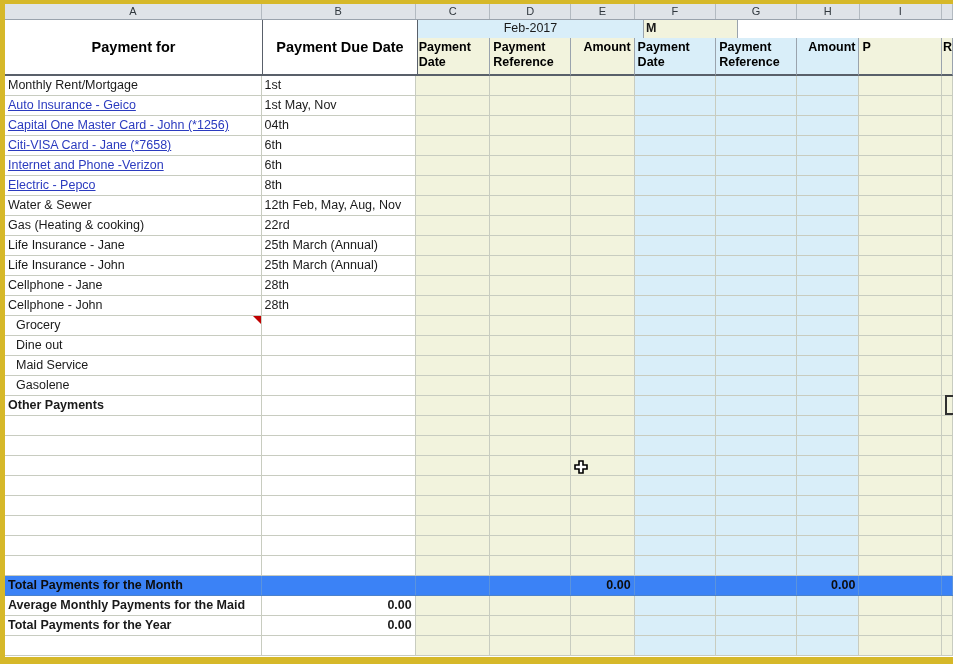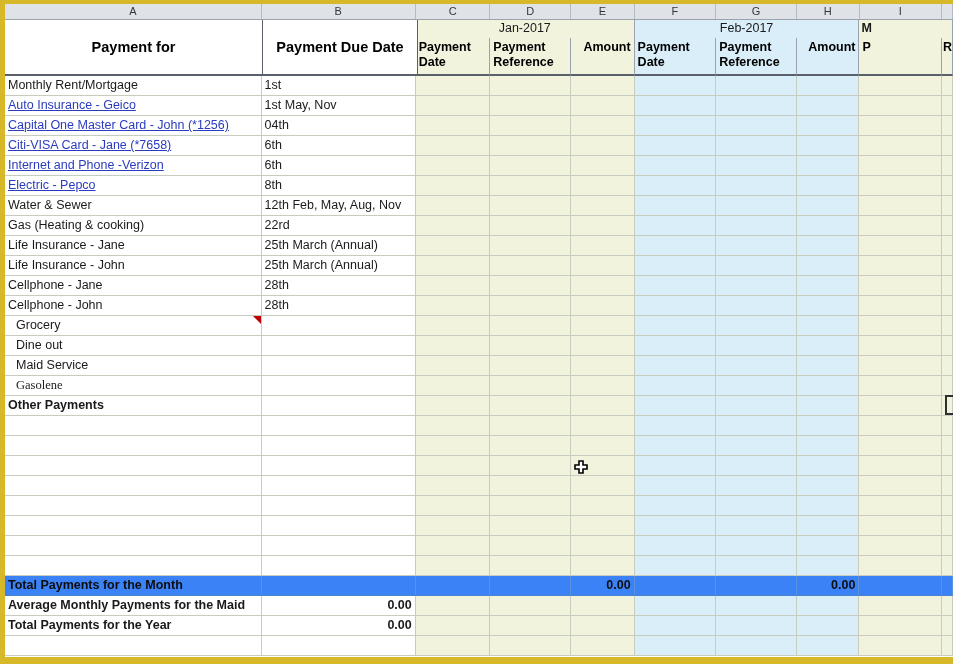--- a/index.html
+++ b/index.html
@@ -167,21 +167,20 @@
       <div class="colhdr" style="width: 82px;">F</div>
       <div class="colhdr" style="width: 81px;">G</div>
       <div class="colhdr" style="width: 63px;">H</div>
       <div class="colhdr" style="width: 83px;">I</div>
       <div class="colhdr" style="width: 11px;"></div>
     </div>
 
   <div id="hdr-block">
     <div id="hdr-top">
         <div class="hc" style="width: 413px; background: rgb(255, 255, 255); border-right: 0px;"></div>
-        <div class="hc month-label tint-odd" style="width: 220px;">Jan-2017</div>
         <div class="hc month-label tint-even" style="width: 226px;">Feb-2017</div>
         <div class="hc month-label tint-odd" style="width: 94px; text-align: left; padding-left: 2px; font-weight: bold;">M</div>
       </div>
     <div id="hdr-bottom">
         <div class="hc" style="width: 413px; background: rgb(255, 255, 255); border-right: 0px;"></div>
         <div class="hc sub-hdr tint-odd" style="width: 75px;">Payment Date</div>
         <div class="hc sub-hdr tint-odd" style="width: 81px;">Payment Reference</div>
         <div class="hc sub-hdr tint-odd right" style="width: 64px;">Amount</div>
         <div class="hc sub-hdr tint-even" style="width: 82px;">Payment Date</div>
         <div class="hc sub-hdr tint-even" style="width: 81px;">Payment Reference</div>
@@ -370,21 +369,21 @@
         <div class="cell cC tint-odd" style="width: 75px;"></div>
         <div class="cell cD tint-odd" style="width: 81px;"></div>
         <div class="cell cE tint-odd" style="width: 64px;"></div>
         <div class="cell cF tint-even" style="width: 82px;"></div>
         <div class="cell cG tint-even" style="width: 81px;"></div>
         <div class="cell cH tint-even" style="width: 63px;"></div>
         <div class="cell cI tint-odd" style="width: 83px;"></div>
         <div class="cell cJ tint-odd" style="width: 11px;"></div>
       </div>
       <div class="row">
-        <div class="cell cA indent1" style="width: 258px; font-family: Liberation Serif, serif;"><span>Gasolene</span></div>
+        <div class="cell cA indent1" style="width: 258px;"><span>Gasolene</span></div>
         <div class="cell cB" style="width: 155px;"><span></span></div>
         <div class="cell cC tint-odd" style="width: 75px;"></div>
         <div class="cell cD tint-odd" style="width: 81px;"></div>
         <div class="cell cE tint-odd" style="width: 64px;"></div>
         <div class="cell cF tint-even" style="width: 82px;"></div>
         <div class="cell cG tint-even" style="width: 81px;"></div>
         <div class="cell cH tint-even" style="width: 63px;"></div>
         <div class="cell cI tint-odd" style="width: 83px;"></div>
         <div class="cell cJ tint-odd" style="width: 11px;"></div>
       </div>

